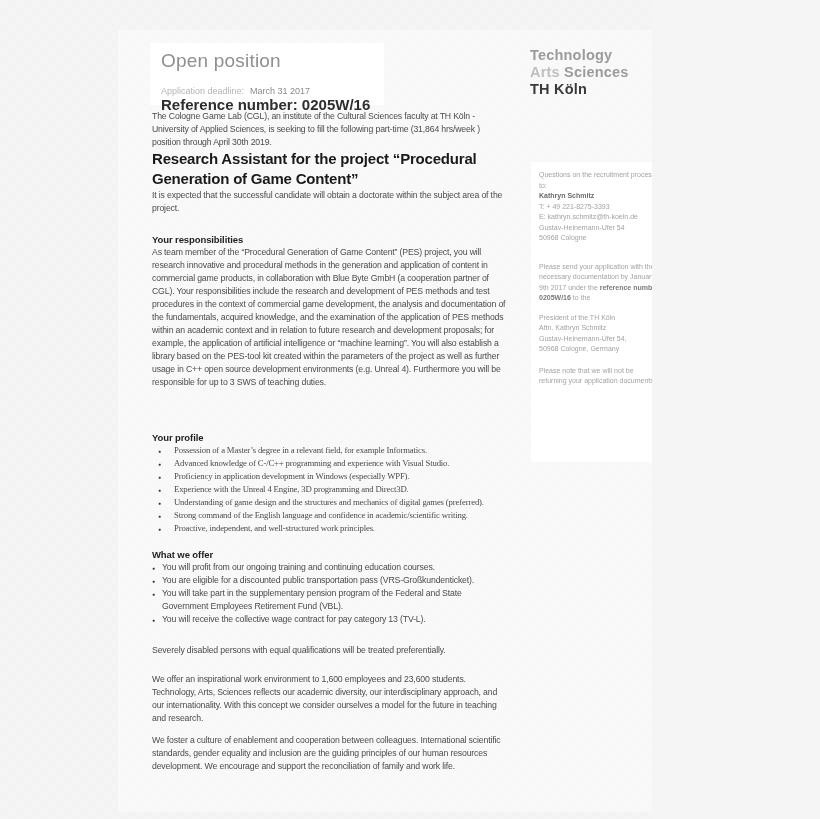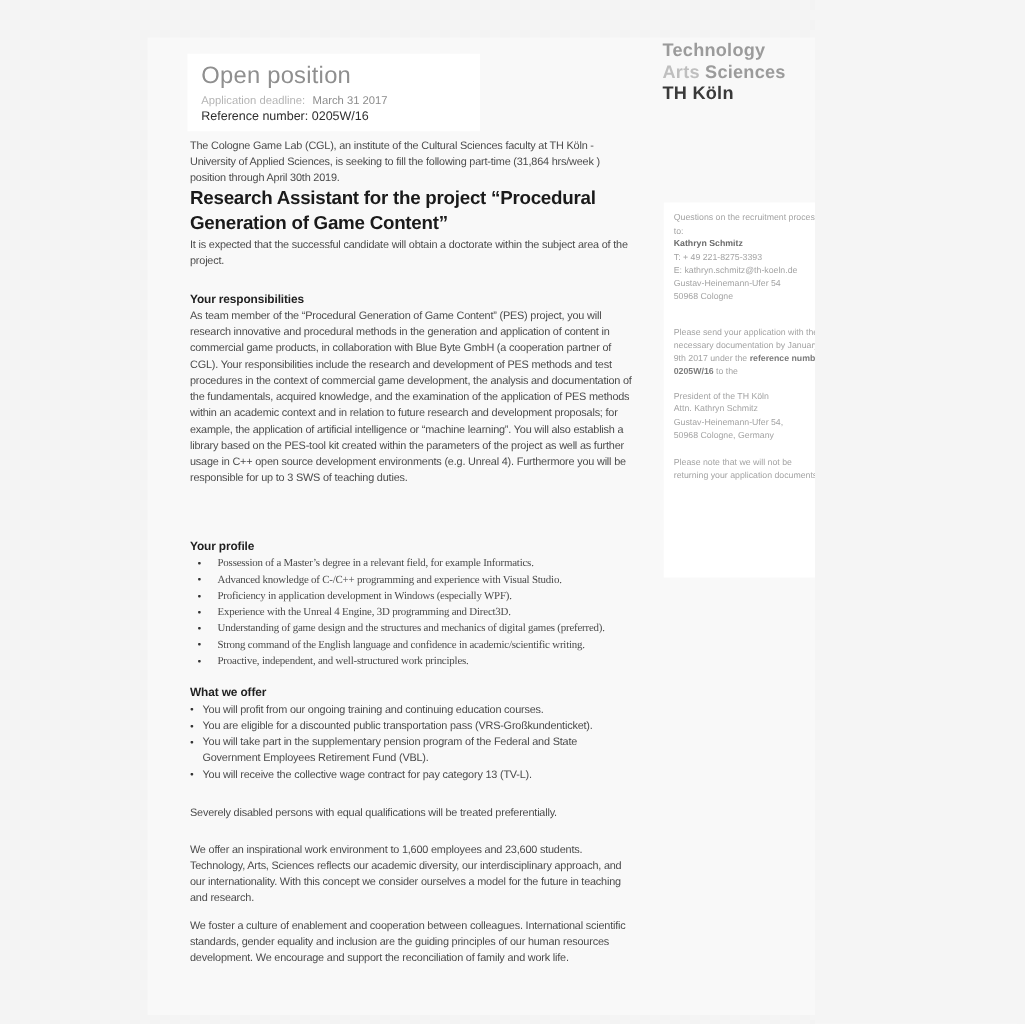--- a/index.html
+++ b/index.html
@@ -25,29 +25,29 @@
   
   .header-box{
     position:absolute;left:150px;top:43px;width:234px;height:62px;
     background:#ffffff;
     padding:7px 11px;box-sizing:border-box;
   }
   .header-box .open-pos{
     font-size:19px;font-weight:400;color:#8f8f8f;letter-spacing:.2px;line-height:22px;
   }
   .header-box .deadline{
-    font-size:9px;color:#b5b5b5;margin-top:3px;line-height:11px;
+    font-size:9px;color:#b5b5b5;margin-top:14px;line-height:11px;
   }
   .header-box .deadline .val{color:#8c8c8c;margin-left:6px;}
   .header-box .reference{
-    font-size:10px;font-weight:400;color:#2e2e2e;margin-top:2px;line-height:12px;
+    font-size:15px;font-weight:700;color:#2e2e2e;margin-top:2px;line-height:12px;
   }
   
   .logo{
-    position:absolute;left:530px;top:33px;
+    position:absolute;left:530px;top:47px;
     font-weight:700;font-size:14.5px;line-height:17px;letter-spacing:.2px;
   }
   .logo .l1{color:#9b9b9b;}
   .logo .l2a{color:#bfbfbf;}
   .logo .l2b{color:#9b9b9b;margin-top:44px;}
   .logo .l3{color:#3a3a3a;}
   
   .main{
     position:absolute;left:152px;top:110px;width:358px;
     font-size:8.7px;line-height:13px;color:#4b4b4b;letter-spacing:-0.15px;

